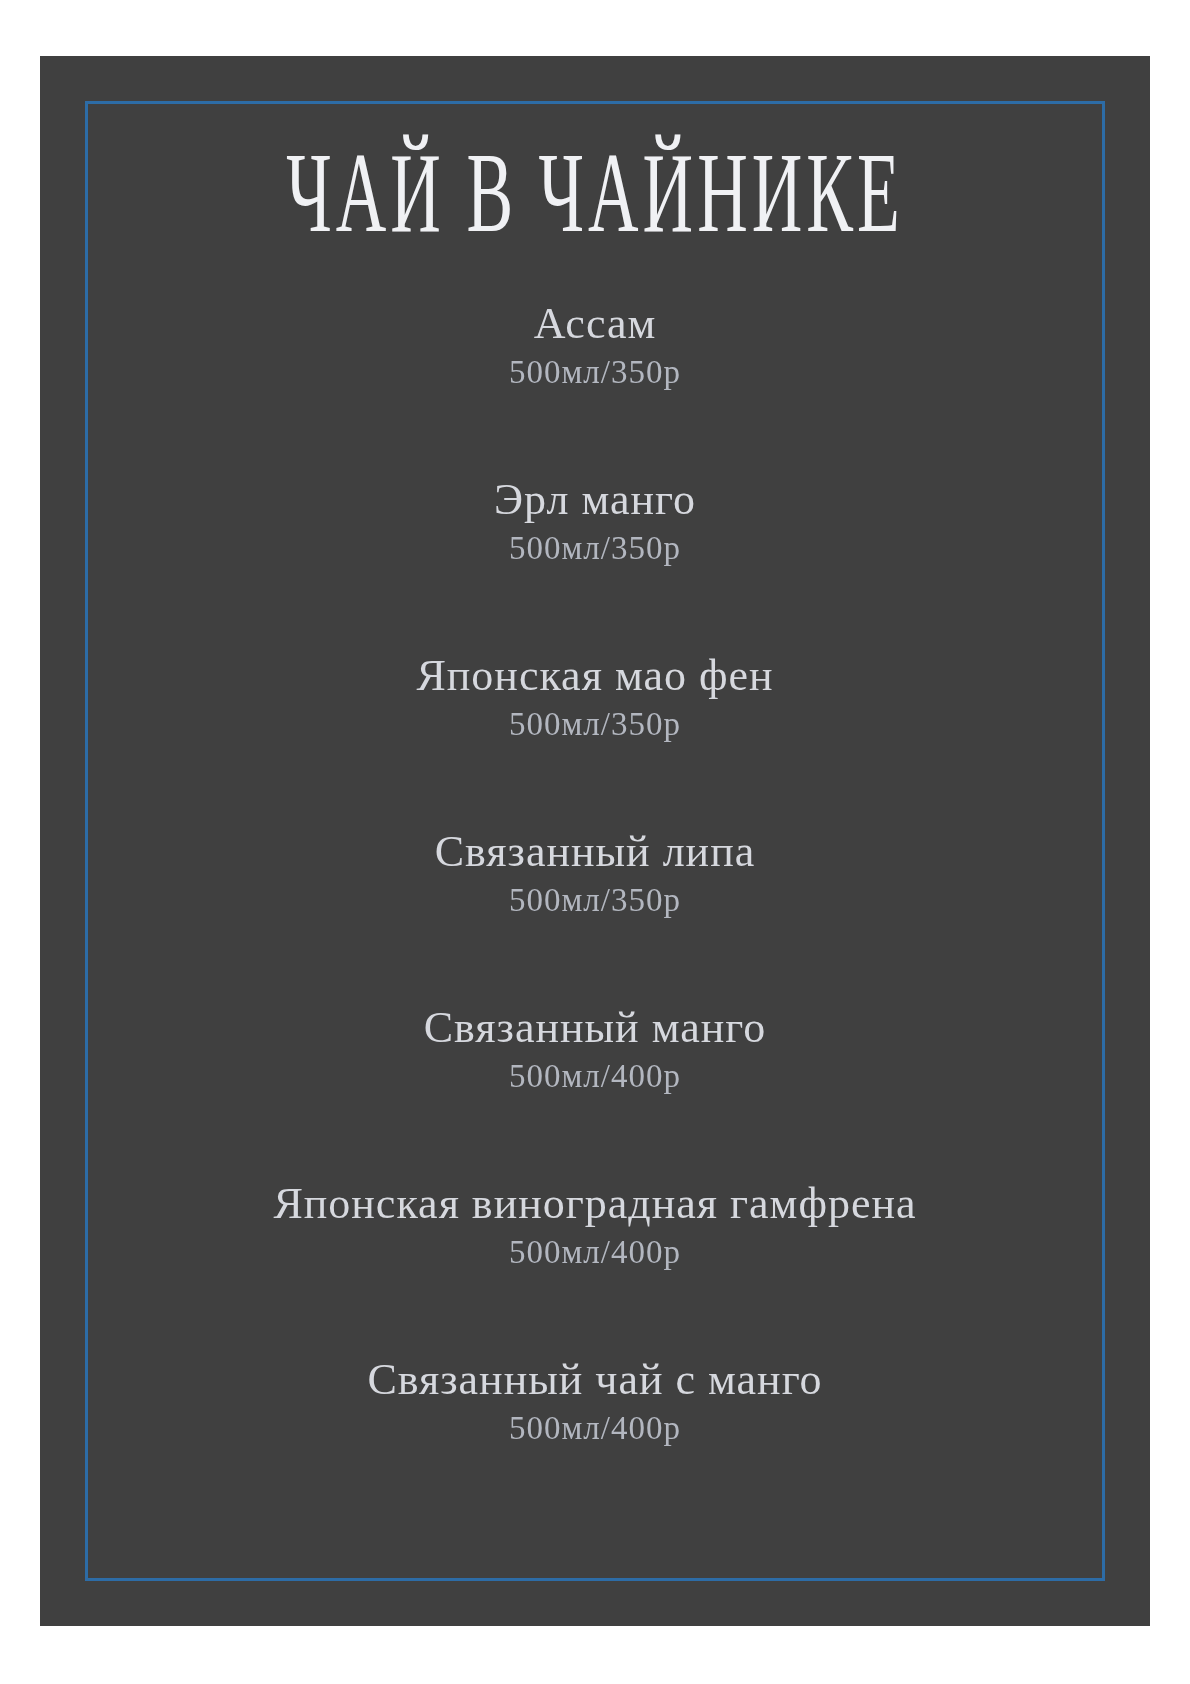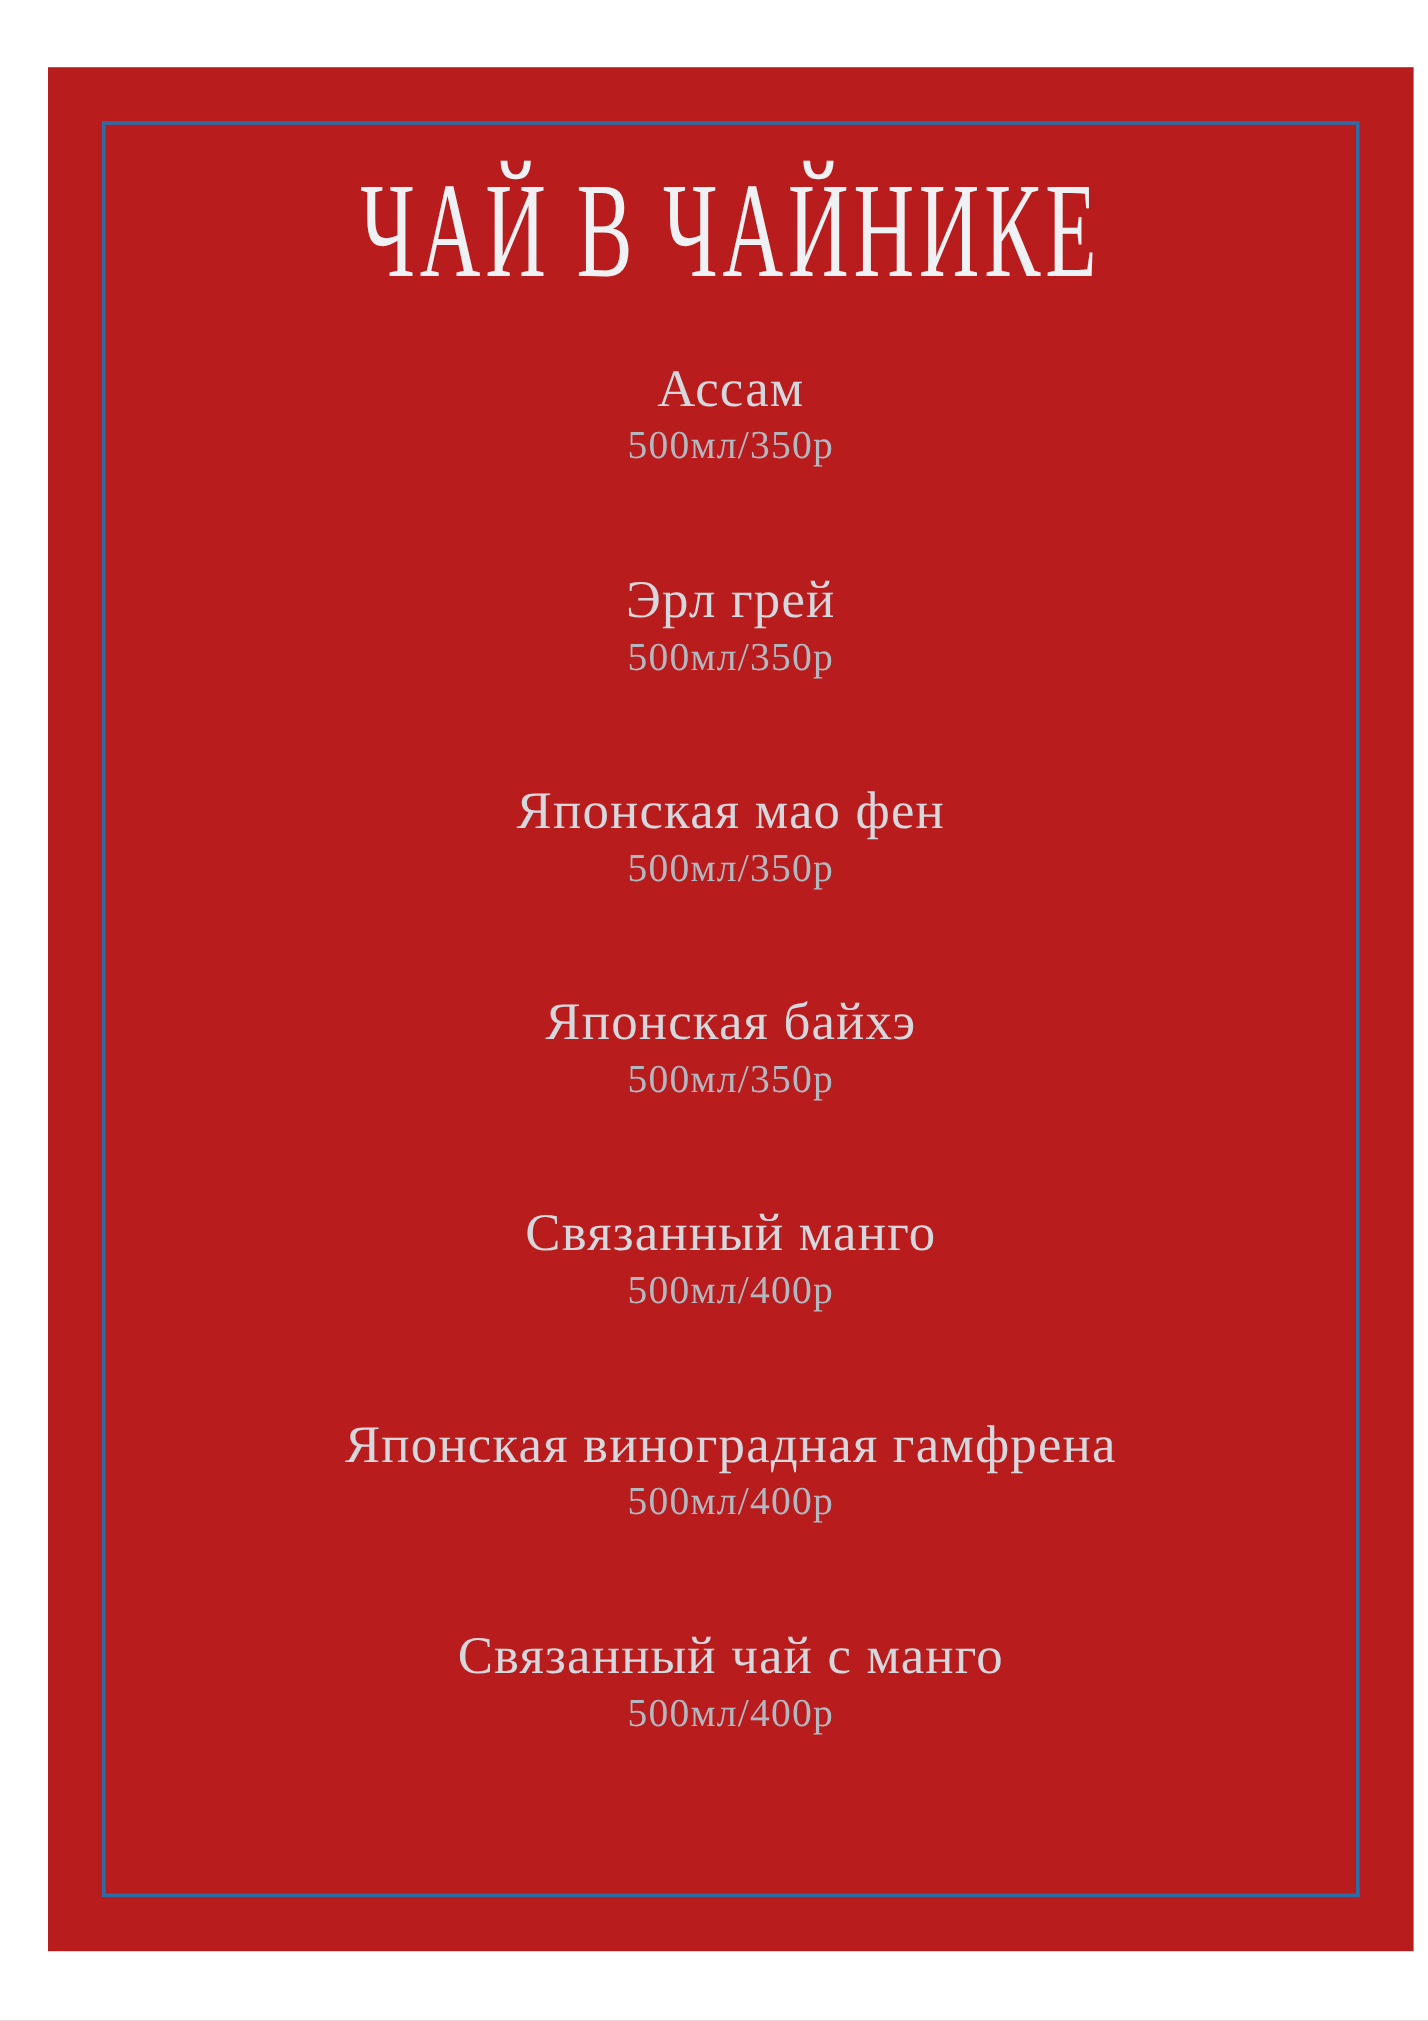--- a/index.html
+++ b/index.html
@@ -13,22 +13,21 @@
     background: #ffffff;
     font-family: "Liberation Serif", serif;
     overflow: hidden;
   }
   .card {
     position: absolute;
     left: 40px;
     top: 56px;
     width: 1110px;
     height: 1570px;
-    background: #b91c1c;
-    padding-left: 28px;
+    background: #404040;
   }
   .frame {
     position: absolute;
     inset: 45px;
     border: 3px solid #2d6ca6;
     pointer-events: none;
   }
   .content {
     position: absolute;
     inset: 0;
@@ -75,31 +74,31 @@
   <div class="content">
     <h1 class="title">ЧАЙ В ЧАЙНИКЕ</h1>
     <div class="items">
 
         <div class="item">
           <div class="item-name">Ассам</div>
           <div class="item-price">500мл/350р</div>
         </div>
 
         <div class="item">
-          <div class="item-name">Эрл грей</div>
+          <div class="item-name">Эрл манго</div>
           <div class="item-price">500мл/350р</div>
         </div>
 
         <div class="item">
           <div class="item-name">Японская мао фен</div>
           <div class="item-price">500мл/350р</div>
         </div>
 
         <div class="item">
-          <div class="item-name">Японская байхэ</div>
+          <div class="item-name">Связанный липа</div>
           <div class="item-price">500мл/350р</div>
         </div>
 
         <div class="item">
           <div class="item-name">Связанный манго</div>
           <div class="item-price">500мл/400р</div>
         </div>
 
         <div class="item">
           <div class="item-name">Японская виноградная гамфрена</div>

